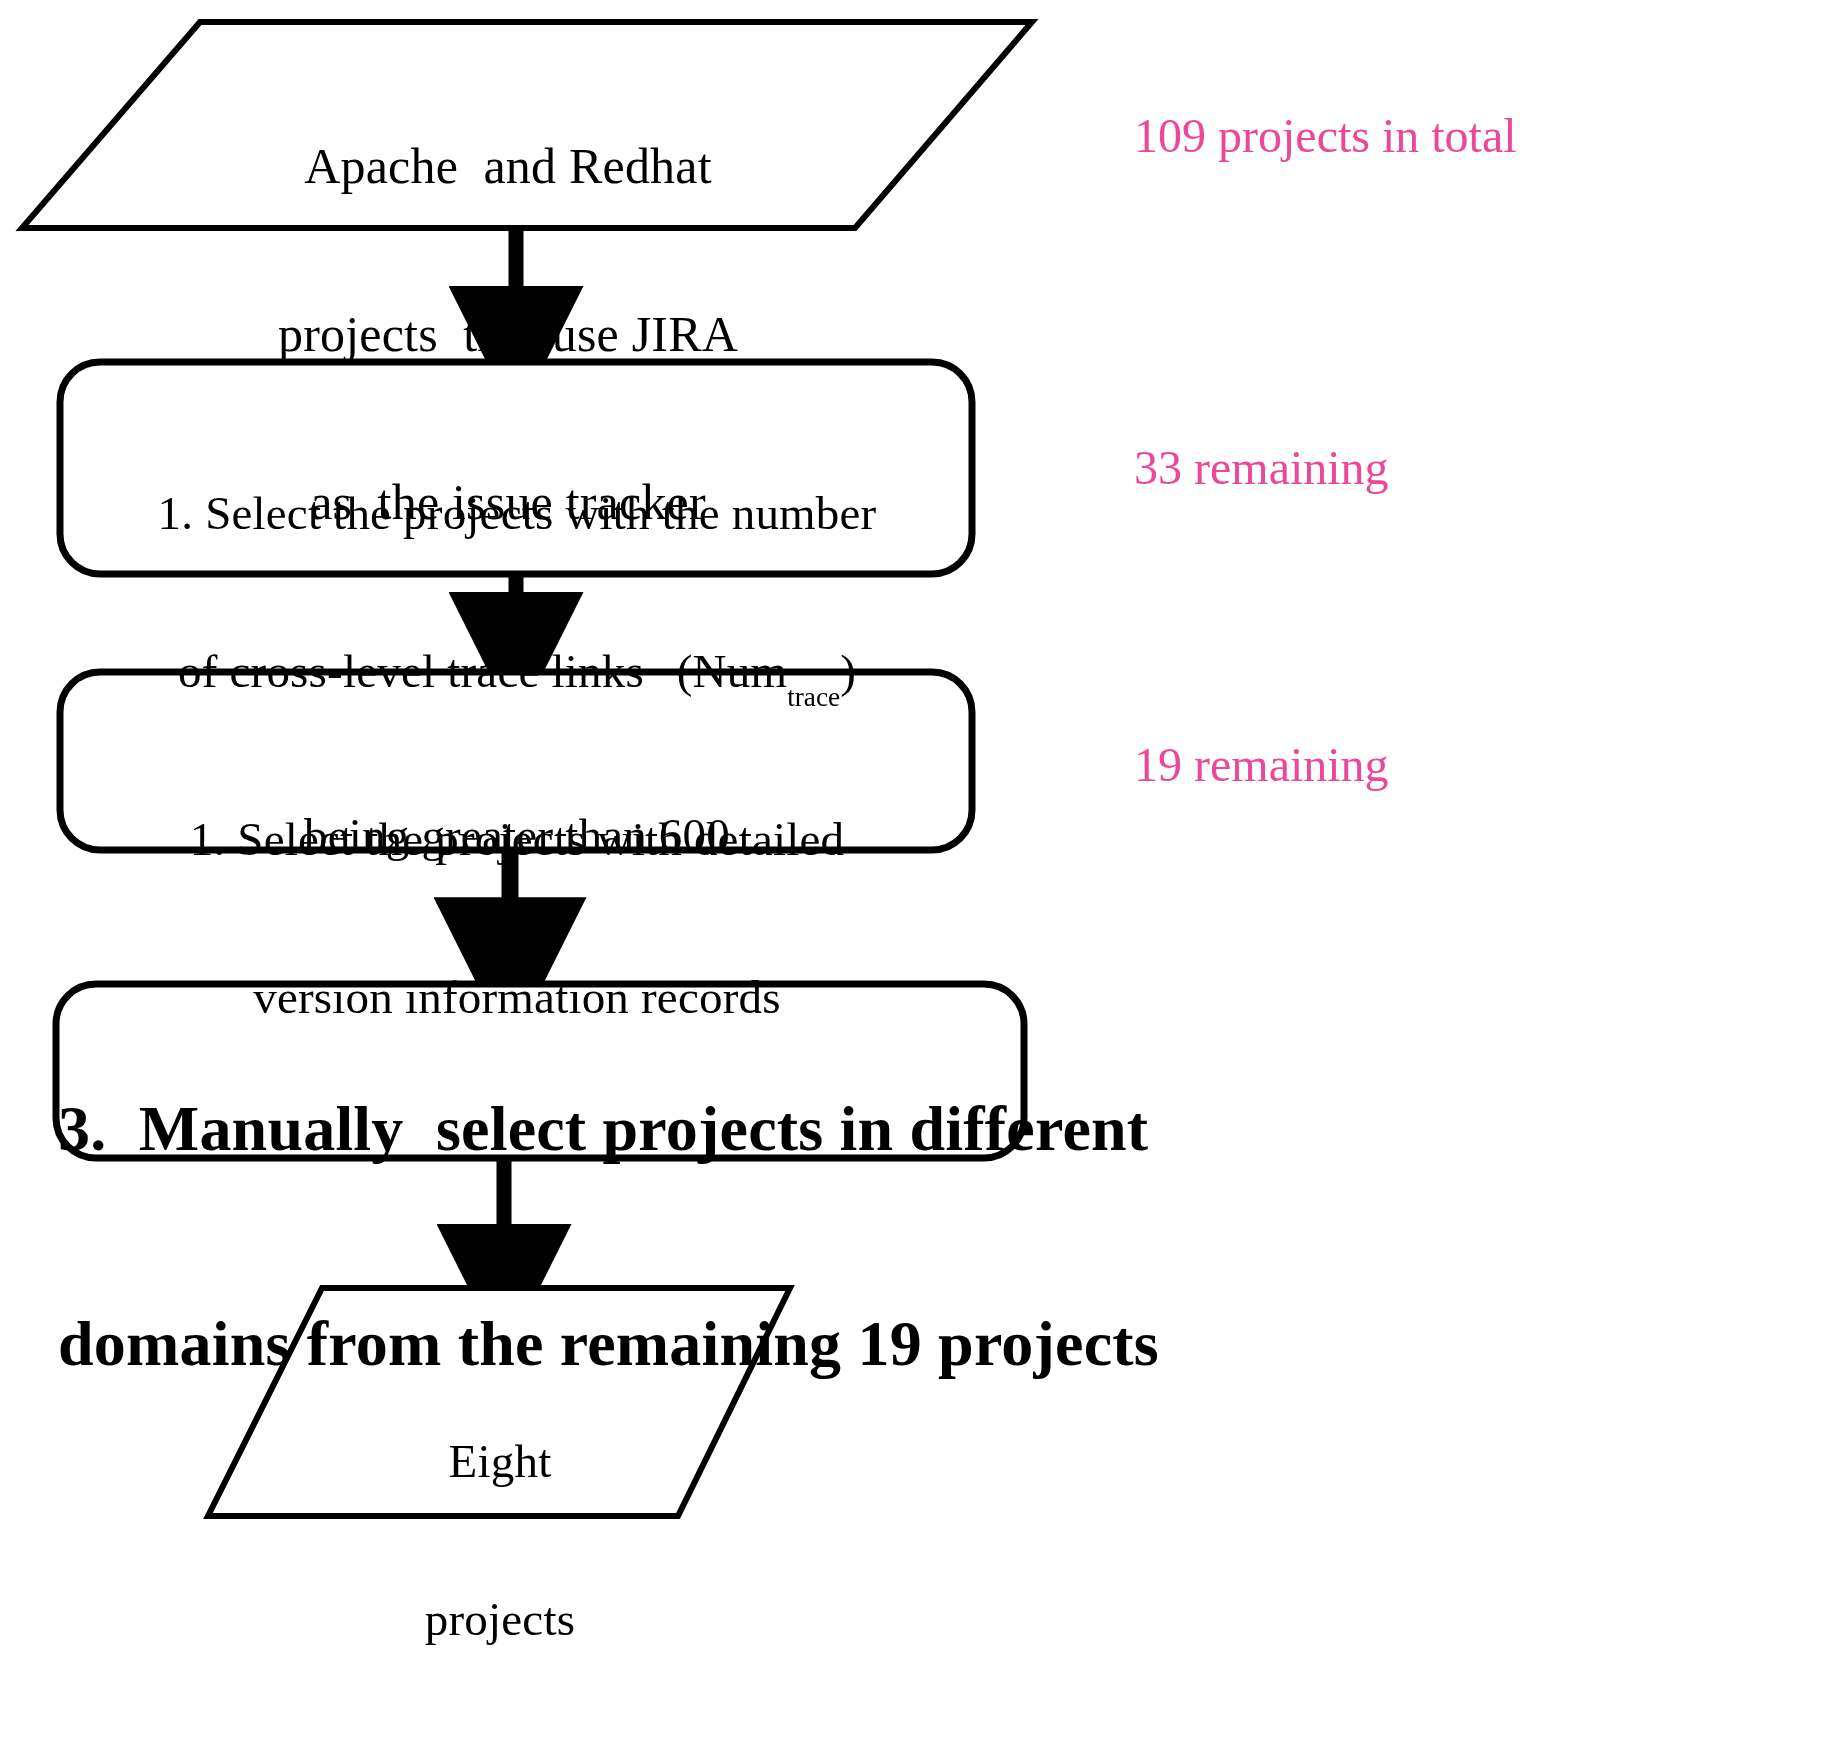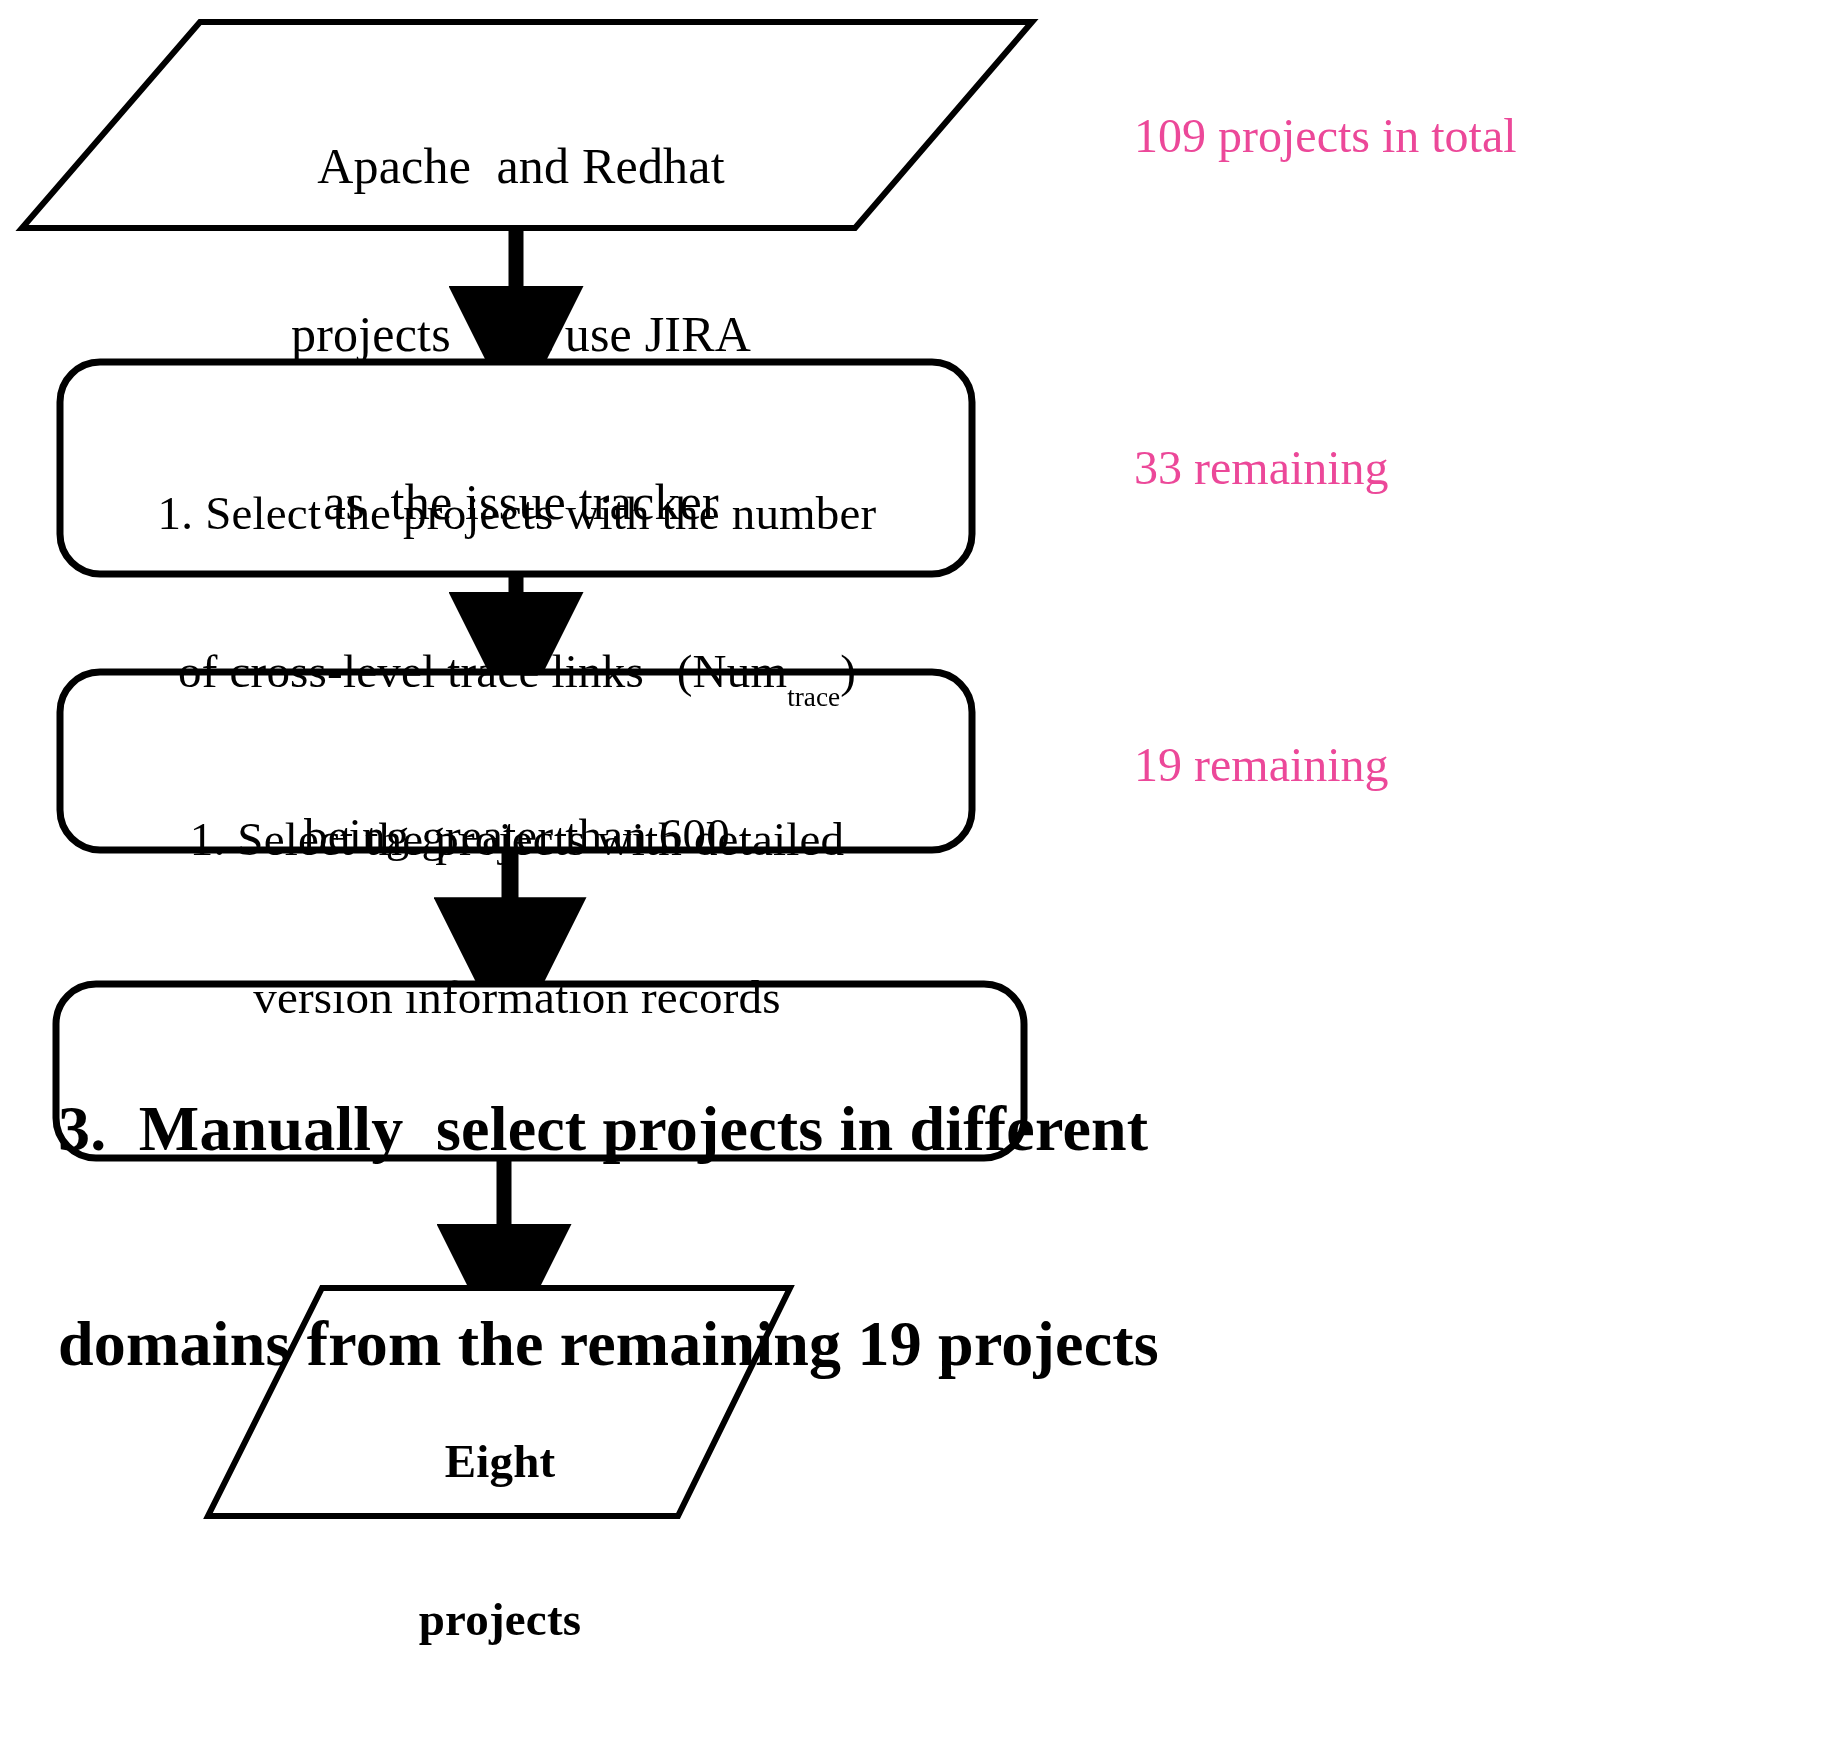--- a/index.html
+++ b/index.html
@@ -47,21 +47,21 @@
 
   .side-label {
     position: absolute;
     text-align: left;
     color: #ec4899;
     white-space: nowrap;
   }
 
   
   #text-source {
-    left: 116px;
+    left: 103px;
     top: 26px;
     width: 810px;
     font-size: 50px;
   }
   #text-source .ln { display: block; }
 
   
   #text-step1 {
     left: 62px;
     top: 382px;
@@ -89,21 +89,21 @@
   }
   #text-step3 .ln { display: block; }
 
   
   #text-result {
     left: 250px;
     top: 1330px;
     width: 500px;
     font-size: 47px;
   }
-  #text-result .ln { display: block; font-weight: bold; }
+  #text-result .ln { display: block; }
 
   
   #label-total {
     left: 1134px;
     top: 108px;
     font-size: 48px;
   }
   #label-remaining-33 {
     left: 1134px;
     top: 440px;

